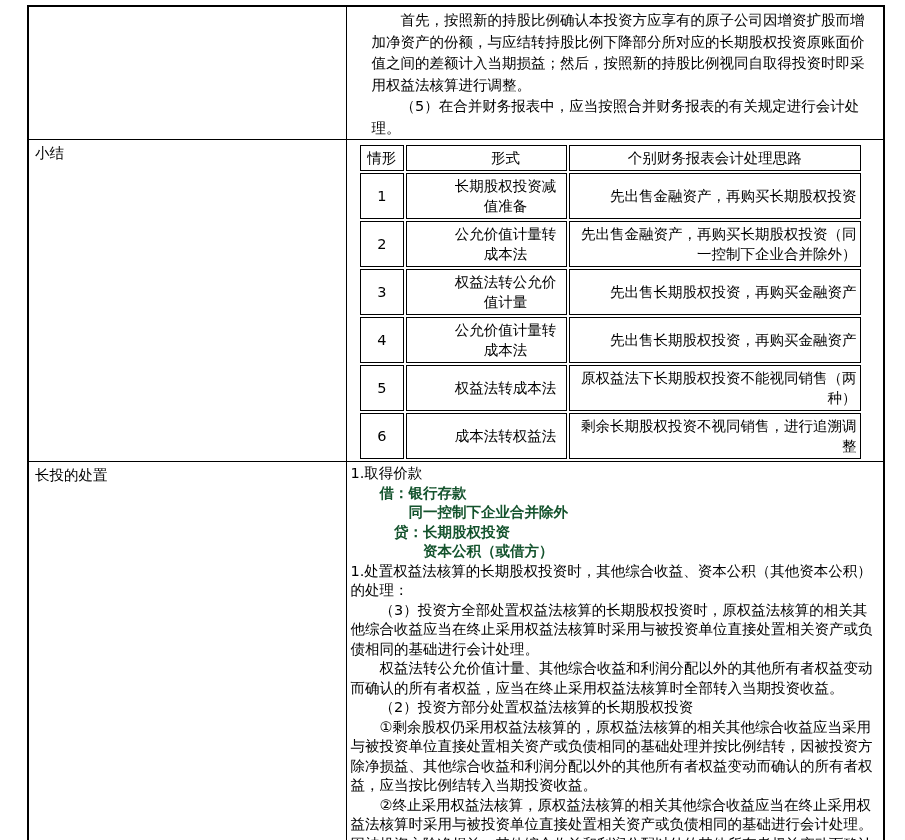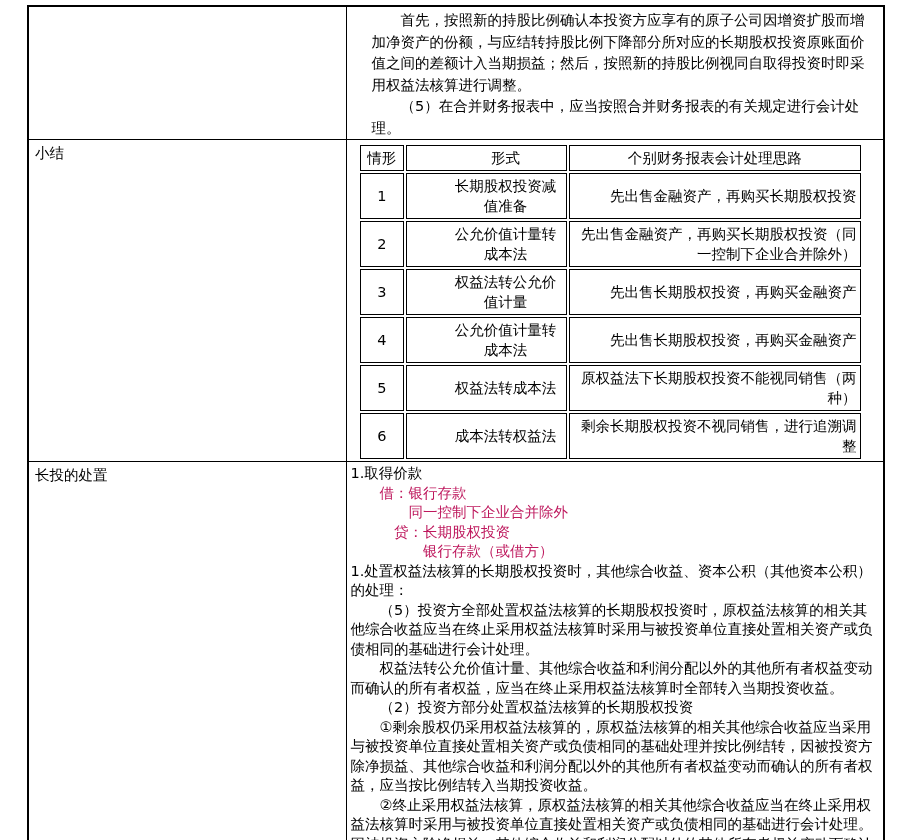--- a/index.html
+++ b/index.html
@@ -59,21 +59,21 @@
   table.inner td.left { text-align: right; padding-left: 7px; }
 
   
   .r3-content { padding: 2px 5px 0 4px; }
   .r3-content p { line-height: 19.5px; }
   .indent2 { text-indent: 2em; }
   .pad2 { padding-left: 2em; }
   .pad3 { padding-left: 3em; }
   .pad4 { padding-left: 4em; }
   .pad5 { padding-left: 5em; }
-  .red { color: #be185d; }
+  .red { color: #14532d; font-weight: bold; }
   .magenta { color: #14532d; font-weight: bold; }
 </style>
 </head>
 <body>
 
 <div class="page">
   <table class="outer">
     <tbody>
 
       <tr>
@@ -132,23 +132,23 @@
       </tr>
 
       <tr>
         <td class="label-col" style="height:472px;">长投的处置</td>
         <td class="content-col">
           <div class="r3-content">
             <p>1.取得价款</p>
             <p class="red pad2">借：银行存款</p>
             <p class="red pad4">同一控制下企业合并除外</p>
             <p class="red pad3">贷：长期股权投资</p>
-            <p class="red pad5">银行存款（或借方）</p>
+            <p class="red pad5">资本公积（或借方）</p>
             <p>1.处置权益法核算的长期股权投资时，其他综合收益、资本公积（其他资本公积）的处理：</p>
-            <p class="indent2">（5）投资方全部处置权益法核算的长期股权投资时，原权益法核算的相关其他综合收益应当在终止采用权益法核算时采用与被投资单位直接处置相关资产或负债相同的基础进行会计处理。</p>
+            <p class="indent2">（3）投资方全部处置权益法核算的长期股权投资时，原权益法核算的相关其他综合收益应当在终止采用权益法核算时采用与被投资单位直接处置相关资产或负债相同的基础进行会计处理。</p>
             <p class="indent2">权益法转公允价值计量、其他综合收益和利润分配以外的其他所有者权益变动而确认的所有者权益，应当在终止采用权益法核算时全部转入当期投资收益。</p>
             <p class="indent2">（2）投资方部分处置权益法核算的长期股权投资</p>
             <p class="indent2">①剩余股权仍采用权益法核算的，原权益法核算的相关其他综合收益应当采用与被投资单位直接处置相关资产或负债相同的基础处理并按比例结转，因被投资方除净损益、其他综合收益和利润分配以外的其他所有者权益变动而确认的所有者权益，应当按比例结转入当期投资收益。</p>
             <p class="indent2">②终止采用权益法核算，原权益法核算的相关其他综合收益应当在终止采用权益法核算时采用与被投资单位直接处置相关资产或负债相同的基础进行会计处理。 因被投资方除净损益、其他综合收益和利润分配以外的其他所有者权益变动而确认的所有者权益，应当在终止采用权益法核算时全部转入当期投资收益。</p>
             <p>会计处理如下：</p>
             <p class="magenta pad2">借：其他综合收益</p>
             <p class="magenta pad4">资本公积——其他资本公积</p>
           </div>
         </td>
       </tr>

